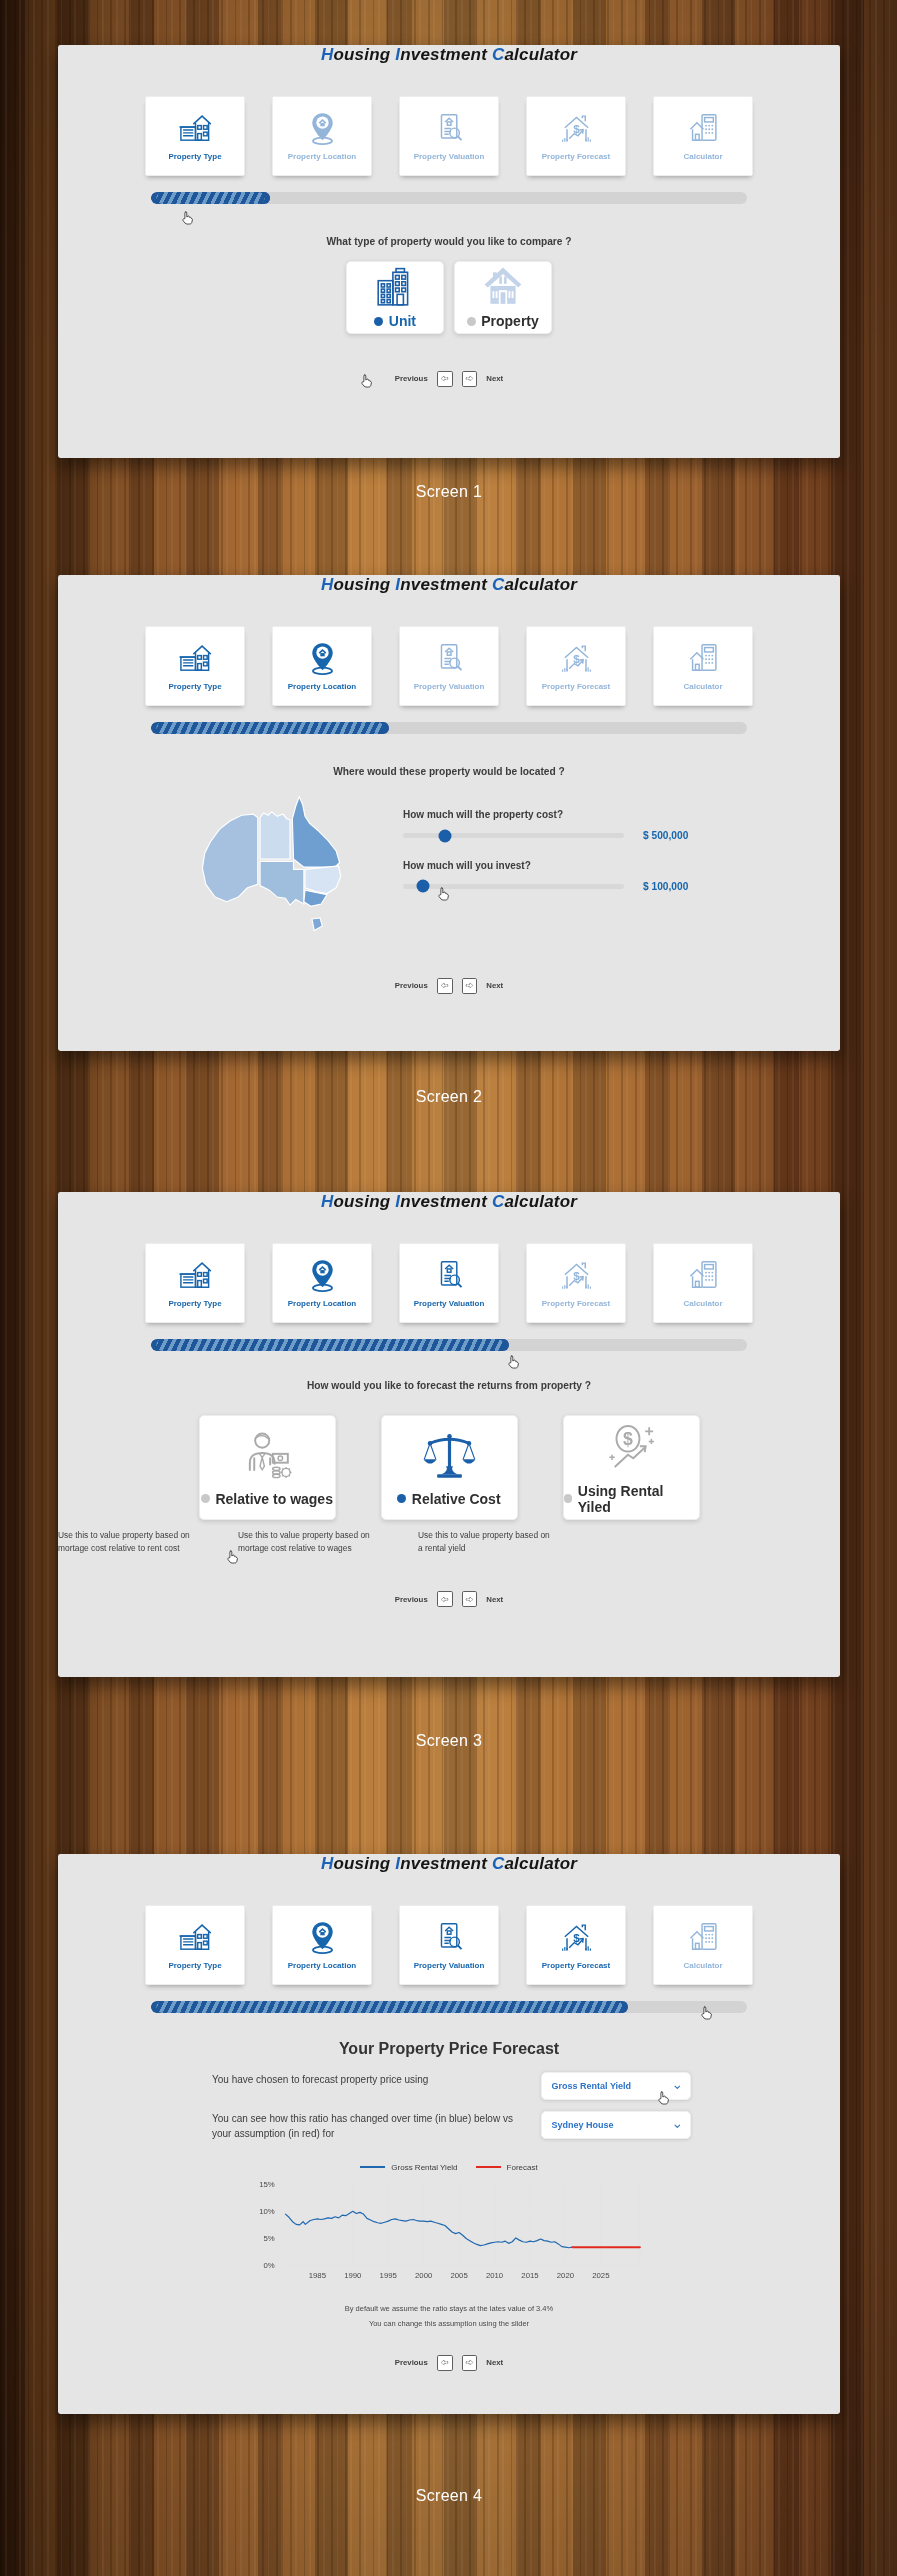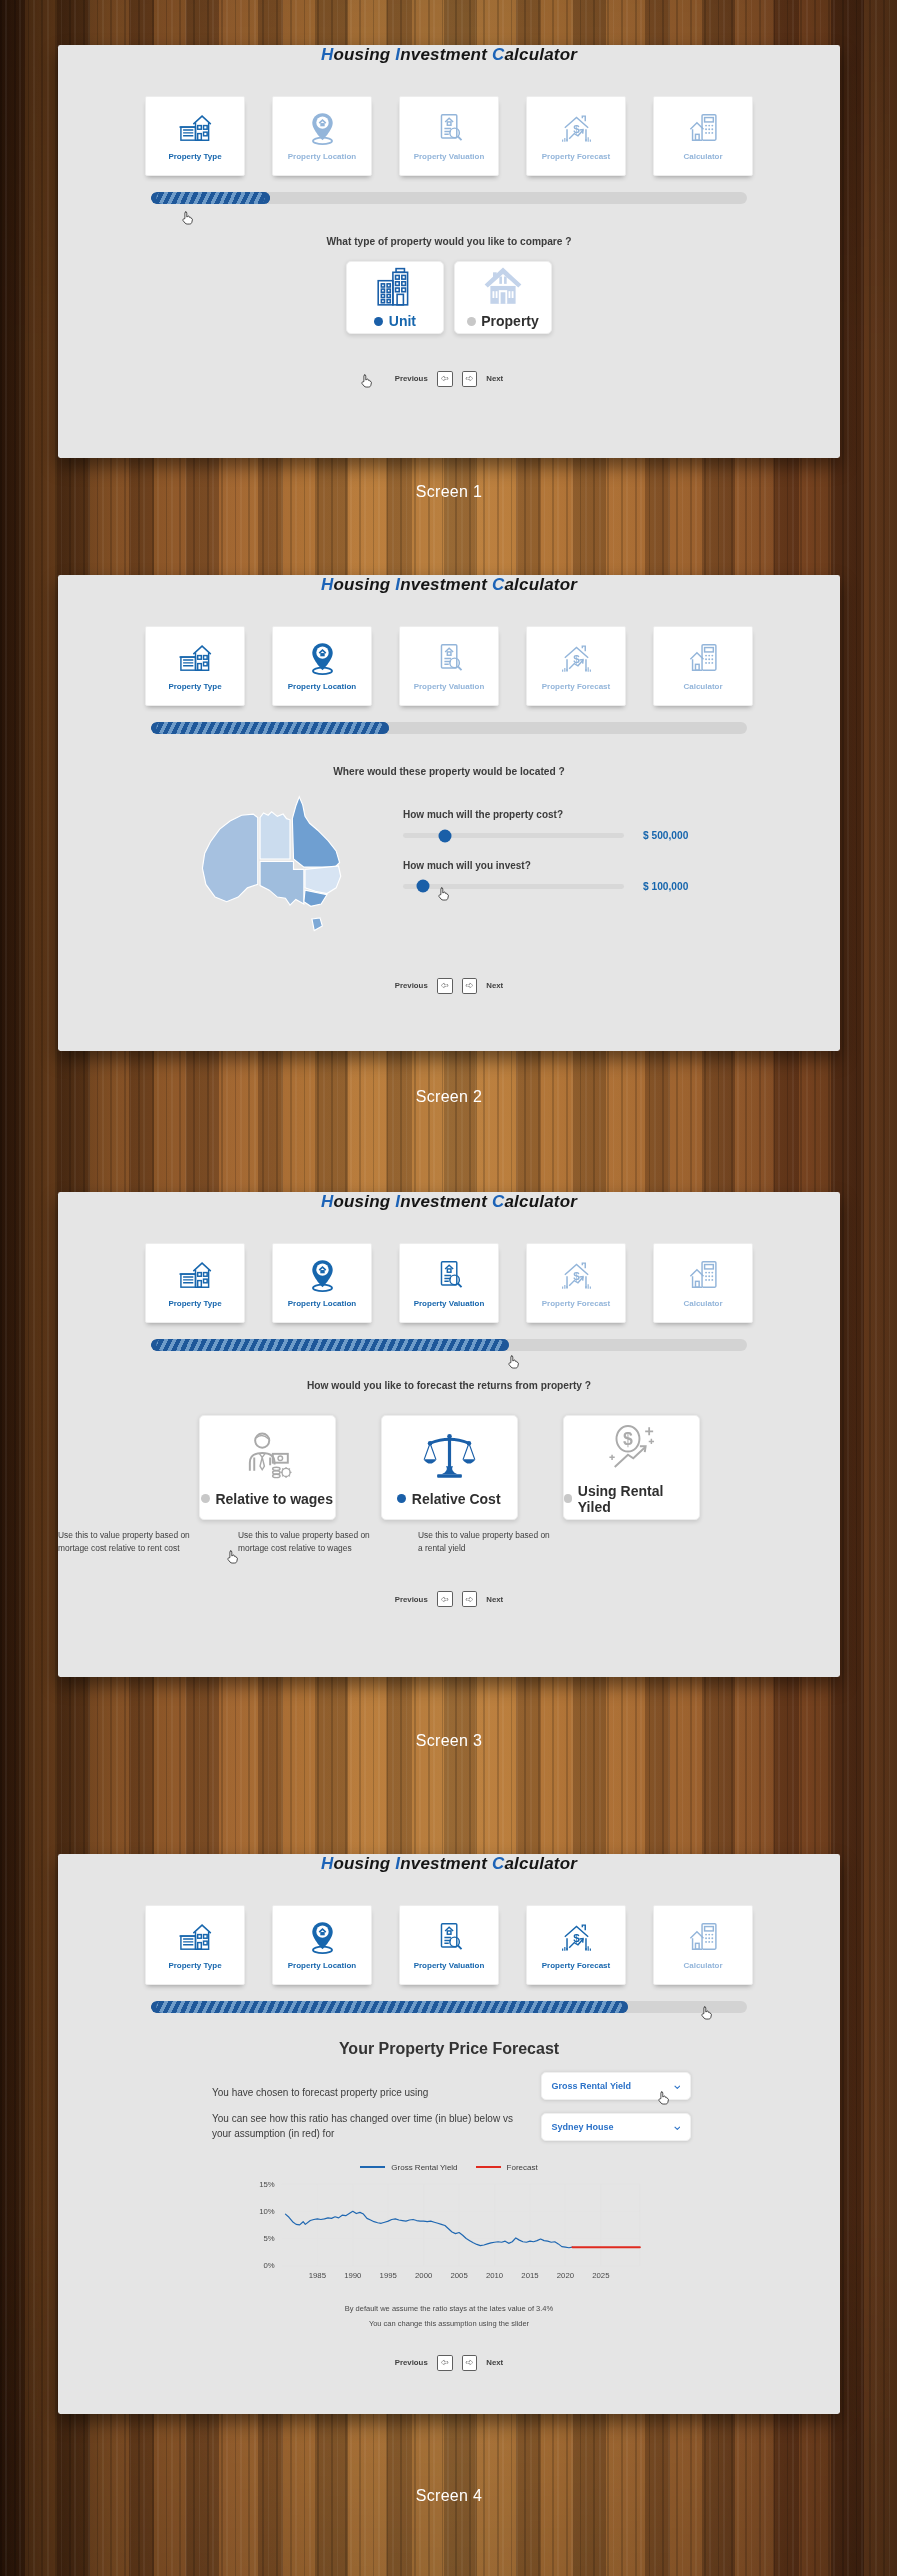--- a/index.html
+++ b/index.html
@@ -79,21 +79,21 @@
 
   .options3{display:flex;justify-content:center;gap:45px;margin-top:24px}
   .option3-card{width:135px;height:103px;border:0.6px solid #eee;border-radius:4.8px;background:#fff;
     box-shadow:0 1.2px 4.2px rgba(0,0,0,.13);display:flex;flex-direction:column;align-items:center;
     justify-content:center;gap:6px;cursor:pointer}
   .option3-card .opt-icon{height:57px;display:flex;align-items:center;justify-content:center}
   .descs{display:flex;justify-content:flex-start;gap:45px;margin-top:9.6px}
   .desc{width:135px;font-size:8.4px;color:#3e3e3e;line-height:1.55;font-weight:500}
 
   .s4-heading{text-align:center;font-size:16px;font-weight:700;color:#333;margin:27.5px 0 0}
-  .s4-row{display:flex;align-items:flex-end;margin:14.4px 0 0 154px}
+  .s4-row{display:flex;align-items:flex-start;margin:14.4px 0 0 154px}
   .s4-row.second{margin-top:10.8px}
   .s4-text{width:311px;font-size:10px;color:#3c3c3c;font-weight:500;line-height:1.5;margin:0}
   .dropdown{margin-left:18px;width:150px;height:28px;border-radius:4.8px;border:0.6px solid #f0f0f0;
     box-shadow:0 0.6px 3.6px rgba(0,0,0,.12);display:flex;align-items:center;justify-content:space-between;
     padding:0 9.6px;font-size:9px;font-weight:600;color:#2b72c8;box-sizing:border-box;cursor:pointer;background:#fff}
 
   .legend{display:flex;justify-content:center;align-items:center;gap:18px;margin-top:21.5px;
     font-size:8px;color:#3c3c3c;font-weight:500}
   .legend-item{display:flex;align-items:center;gap:6px}
   .swatch{width:25px;height:1.8px;display:inline-block}

